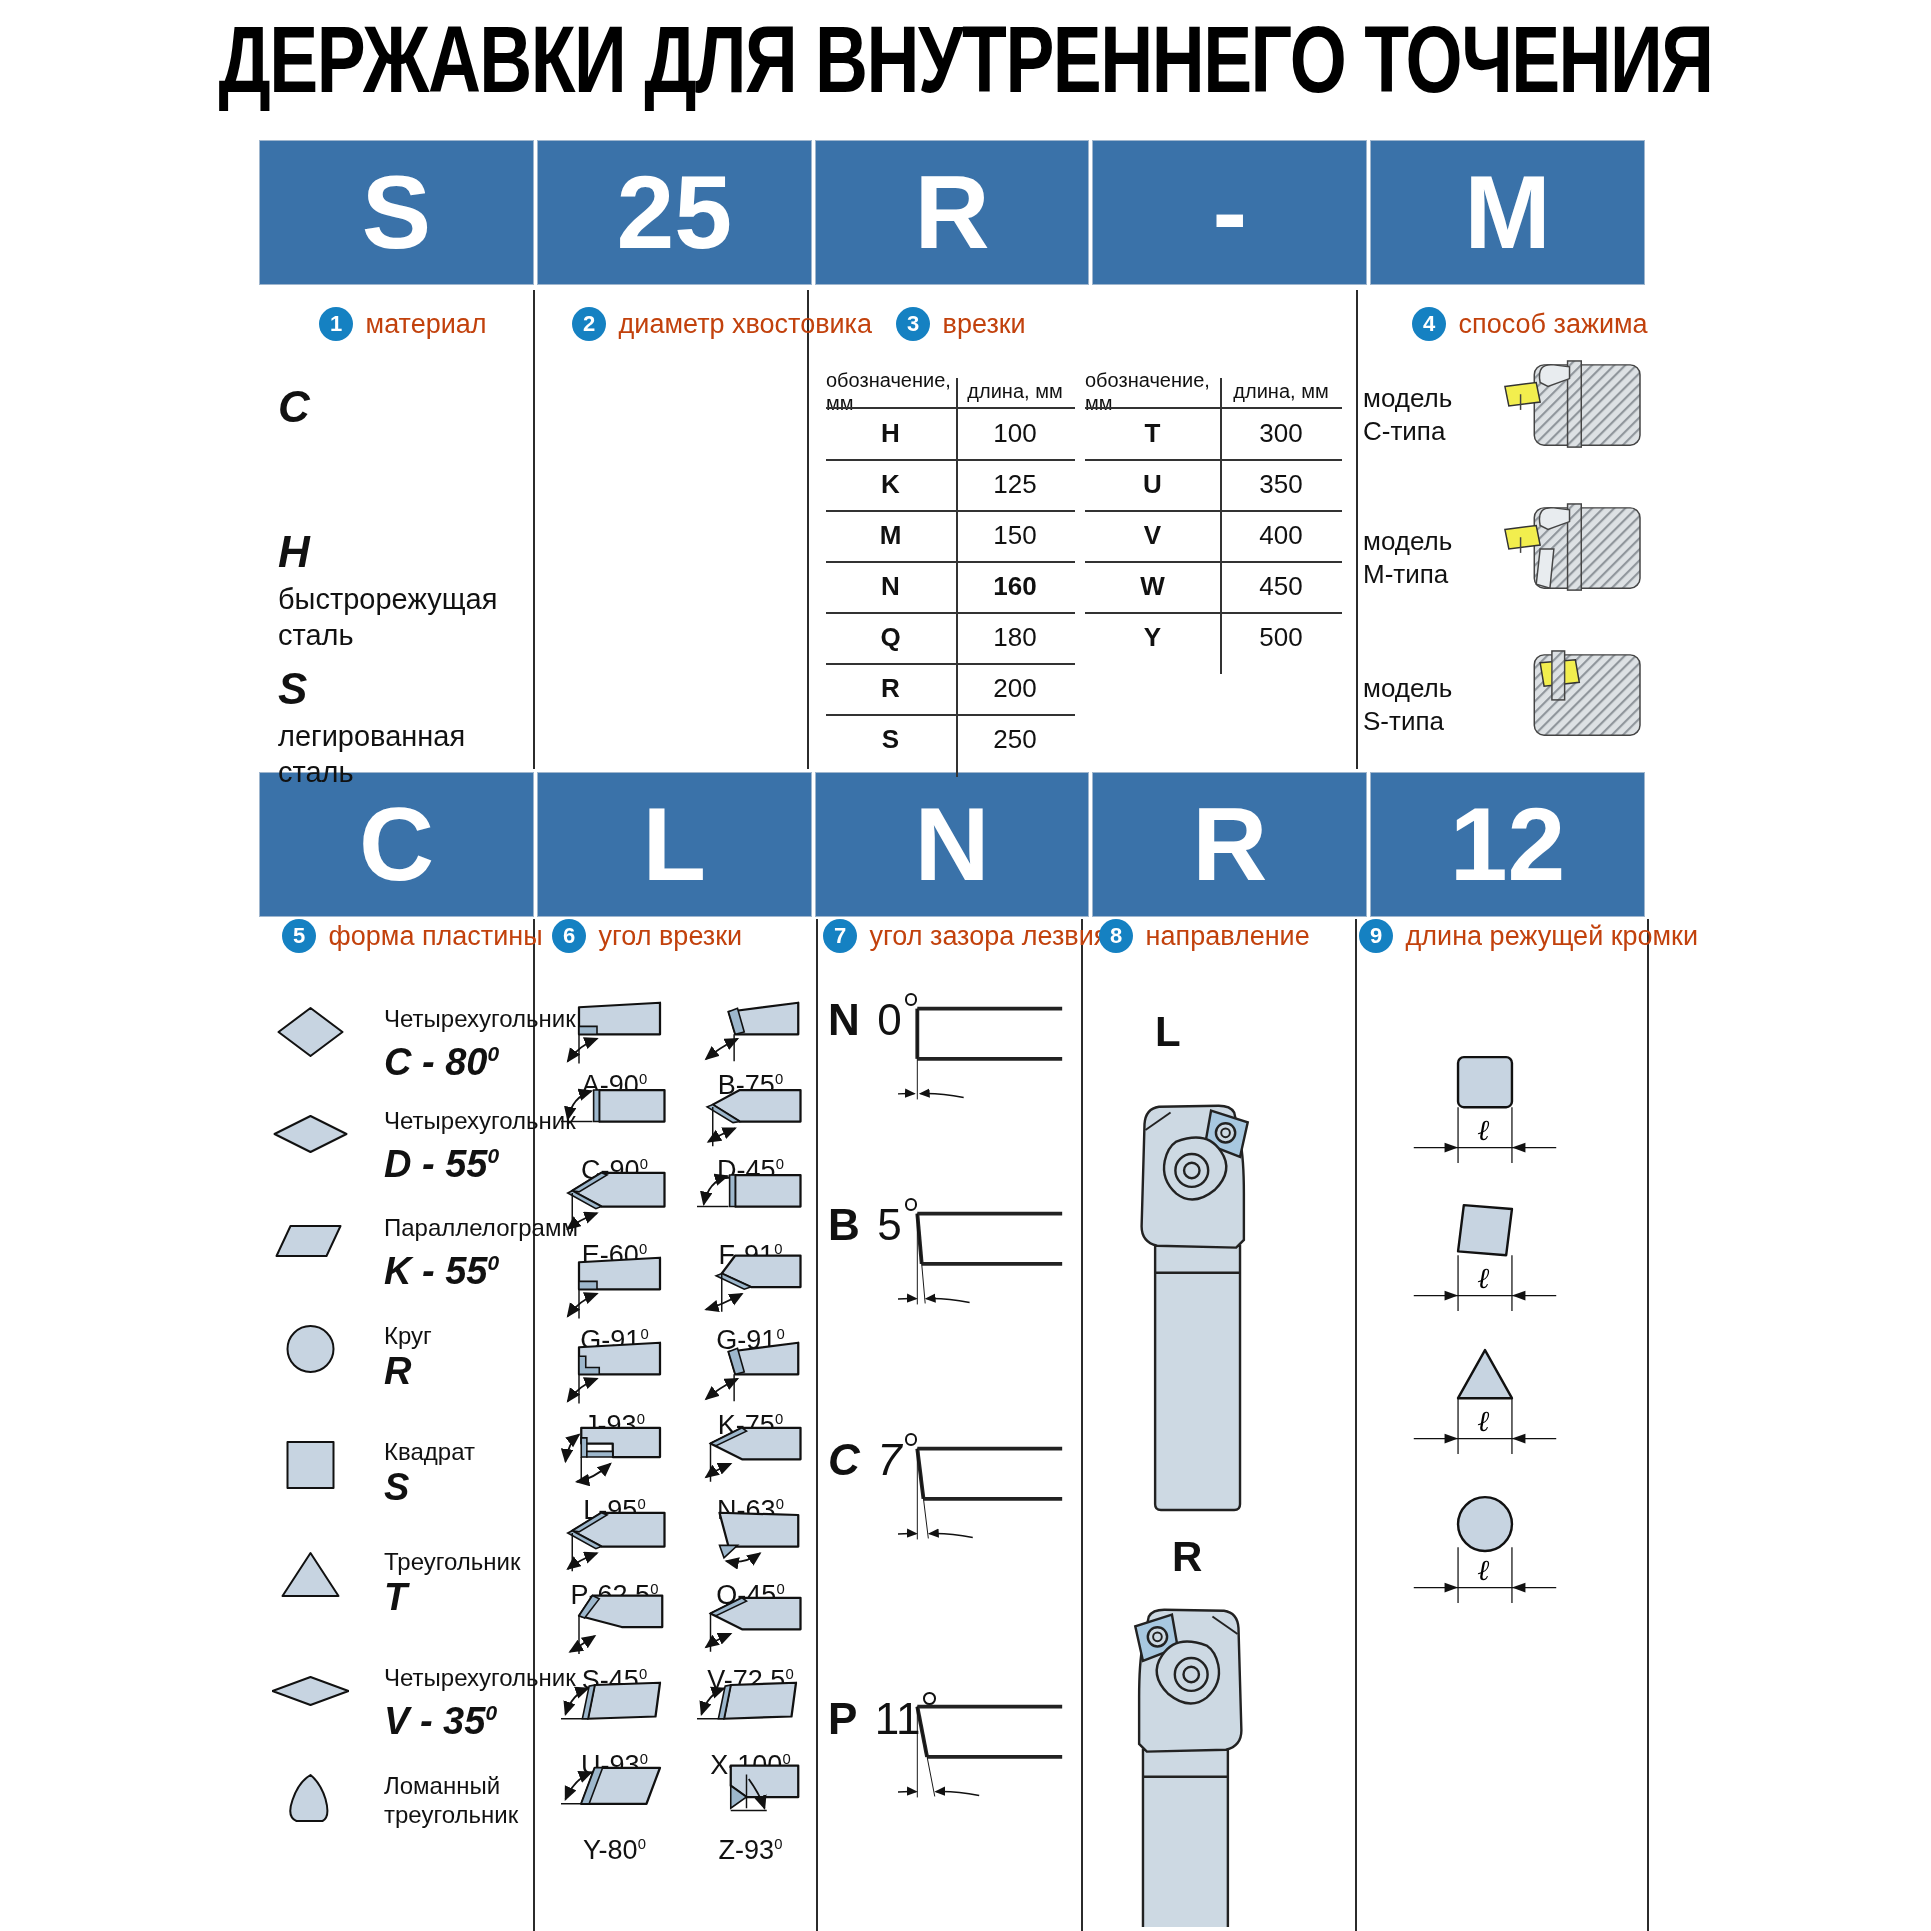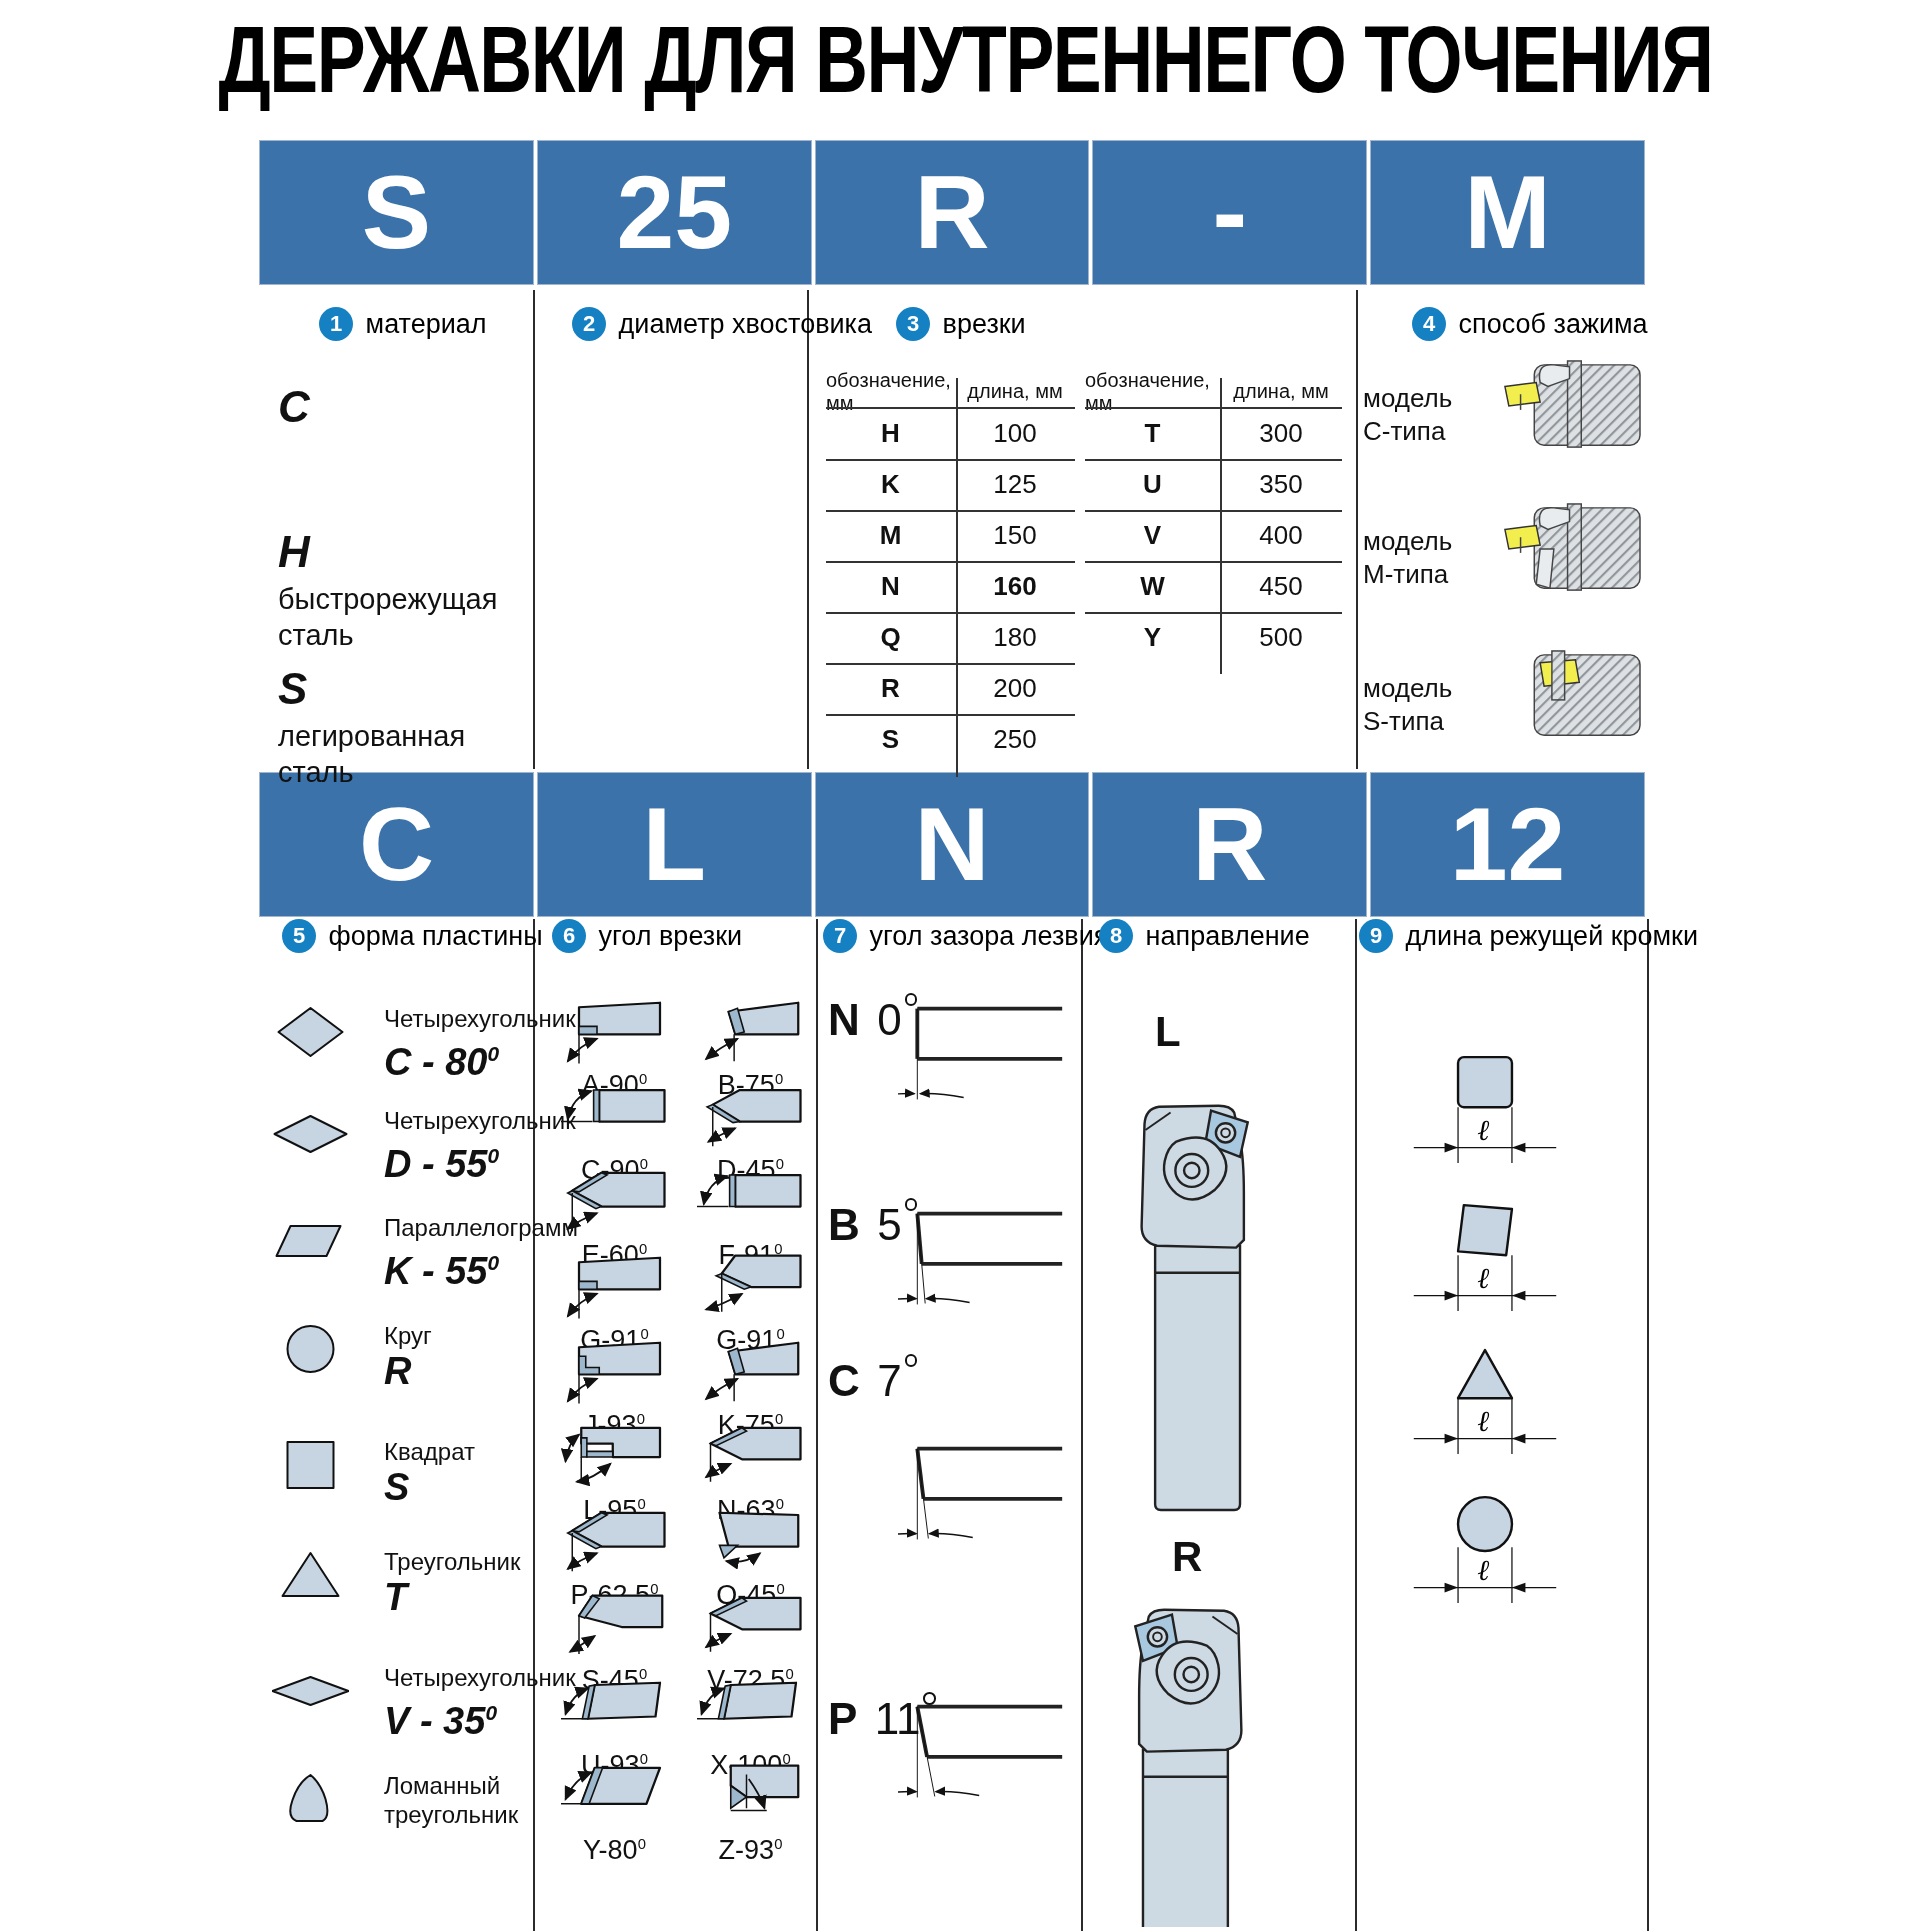--- a/index.html
+++ b/index.html
@@ -9,21 +9,21 @@
         font-size:94px;font-weight:bold;letter-spacing:-1.9px;color:#000;
         transform:scaleX(0.78);transform-origin:50% 50%;white-space:nowrap;}
   .code-row{position:absolute;left:259px;width:1386px;height:145px;display:flex;gap:2.9px;}
   #code-row-1{top:140px;} #code-row-2{top:772px;}
   .code-cell{flex:1;background:#3A72A9;color:#fff;display:flex;align-items:center;
         justify-content:center;font-size:104px;font-weight:bold;border:1px solid #9fb6ce;}
   .sep{position:absolute;width:1.9px;background:#2b2b2b;}
   .sec-header{position:absolute;display:flex;align-items:center;gap:12.6px;white-space:nowrap;}
   .badge{width:34px;height:34px;border-radius:50%;background:#1581C2;color:#fff;
         font-weight:bold;font-size:22px;display:flex;align-items:center;justify-content:center;flex:0 0 auto;}
-  .sec-title{font-size:27px;color:#000000;}
+  .sec-title{font-size:27px;color:#c2410c;}
   
   .mat-item{position:absolute;left:278px;width:241px;}
   .mat-code{font-size:44px;font-weight:bold;font-style:italic;line-height:46px;}
   .mat-desc{font-size:29px;line-height:36px;margin-top:5.8px;}
   
   .len-table{position:absolute;}
   .len-row{display:flex;align-items:center;}
   .len-cell{display:flex;align-items:center;justify-content:center;}
   .len-head{font-size:20px;}
   .len-letter{font-size:26px;font-weight:bold;}
@@ -557,21 +557,21 @@
       <div class="clr-letters" style="left:828px;top:1200px;"><span class="clr-letter">B</span><span class="clr-num">5</span><span class="deg-ring"></span></div>
       <div class="clr-svg" style="left:898px;top:1202px;"><svg width="169" height="116" viewBox="0 0 175 120">
           <line x1="20" y1="12" x2="170" y2="12" stroke="#222" stroke-width="4"></line>
           <line x1="24.55" y1="64" x2="170" y2="64" stroke="#222" stroke-width="4"></line>
           <line x1="20" y1="12" x2="24.55" y2="64" stroke="#222" stroke-width="4"></line>
           <line x1="20" y1="12" x2="20" y2="106" stroke="#111" stroke-width="1"></line>
           <line x1="20" y1="12" x2="28.1375" y2="105" stroke="#111" stroke-width="1"></line>
           <path d="M-26,104 Q0,99 19,100" fill="none" stroke="#111" stroke-width="1.4" marker-end="url(#arr)"></path>
           <path d="M74.1375,104 Q48.1375,99 29.1375,100" fill="none" stroke="#111" stroke-width="1.4" marker-end="url(#arr)"></path>
         </svg></div>
-      <div class="clr-letters" style="left:828px;top:1356px;"><span class="clr-letter">C</span><span class="clr-num">7</span><span class="deg-ring"></span></div>
+      <div class="clr-letters" style="left:828px;top:1435px;font-style:italic;"><span class="clr-letter">C</span><span class="clr-num">7</span><span class="deg-ring"></span></div>
       <div class="clr-svg" style="left:898px;top:1437px;"><svg width="169" height="116" viewBox="0 0 175 120">
           <line x1="20" y1="12" x2="170" y2="12" stroke="#222" stroke-width="4"></line>
           <line x1="26.3856" y1="64" x2="170" y2="64" stroke="#222" stroke-width="4"></line>
           <line x1="20" y1="12" x2="26.3856" y2="64" stroke="#222" stroke-width="4"></line>
           <line x1="20" y1="12" x2="20" y2="106" stroke="#111" stroke-width="1"></line>
           <line x1="20" y1="12" x2="31.4204" y2="105" stroke="#111" stroke-width="1"></line>
           <path d="M-26,104 Q0,99 19,100" fill="none" stroke="#111" stroke-width="1.4" marker-end="url(#arr)"></path>
           <path d="M77.4204,104 Q51.4204,99 32.4204,100" fill="none" stroke="#111" stroke-width="1.4" marker-end="url(#arr)"></path>
         </svg></div>
       <div class="clr-letters" style="left:828px;top:1694px;"><span class="clr-letter">P</span><span class="clr-num">11</span><span class="deg-ring"></span></div>

